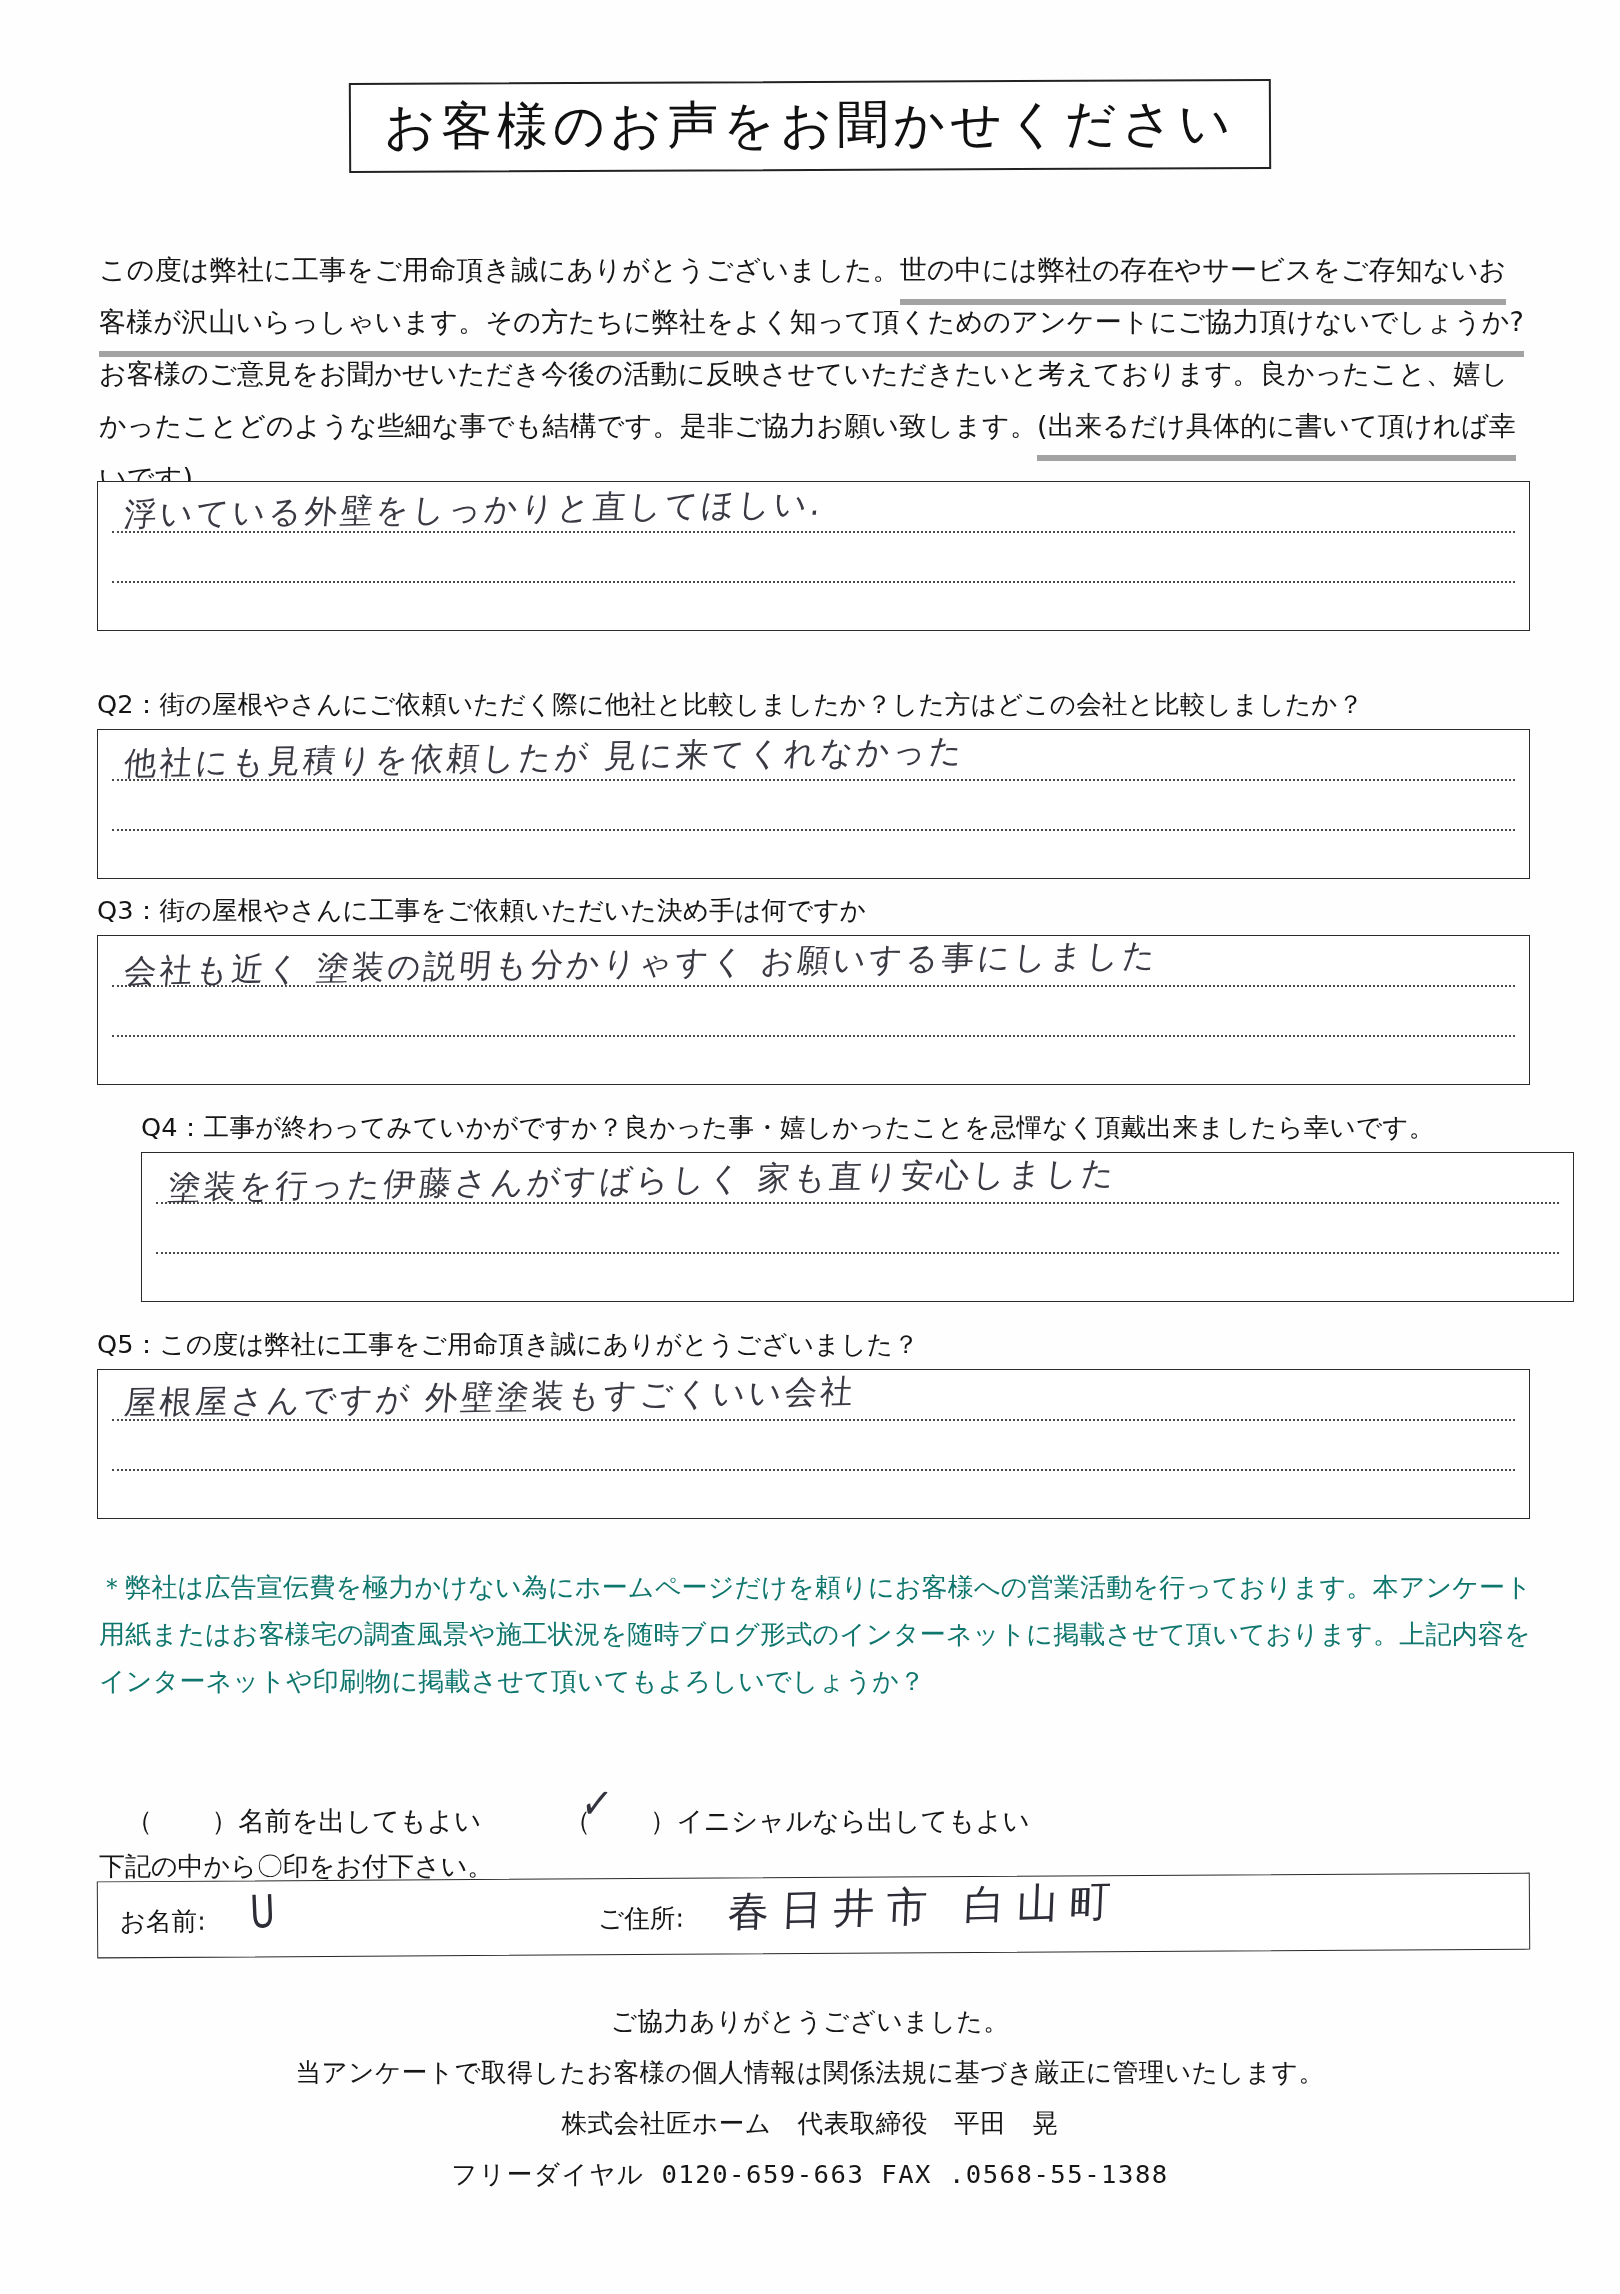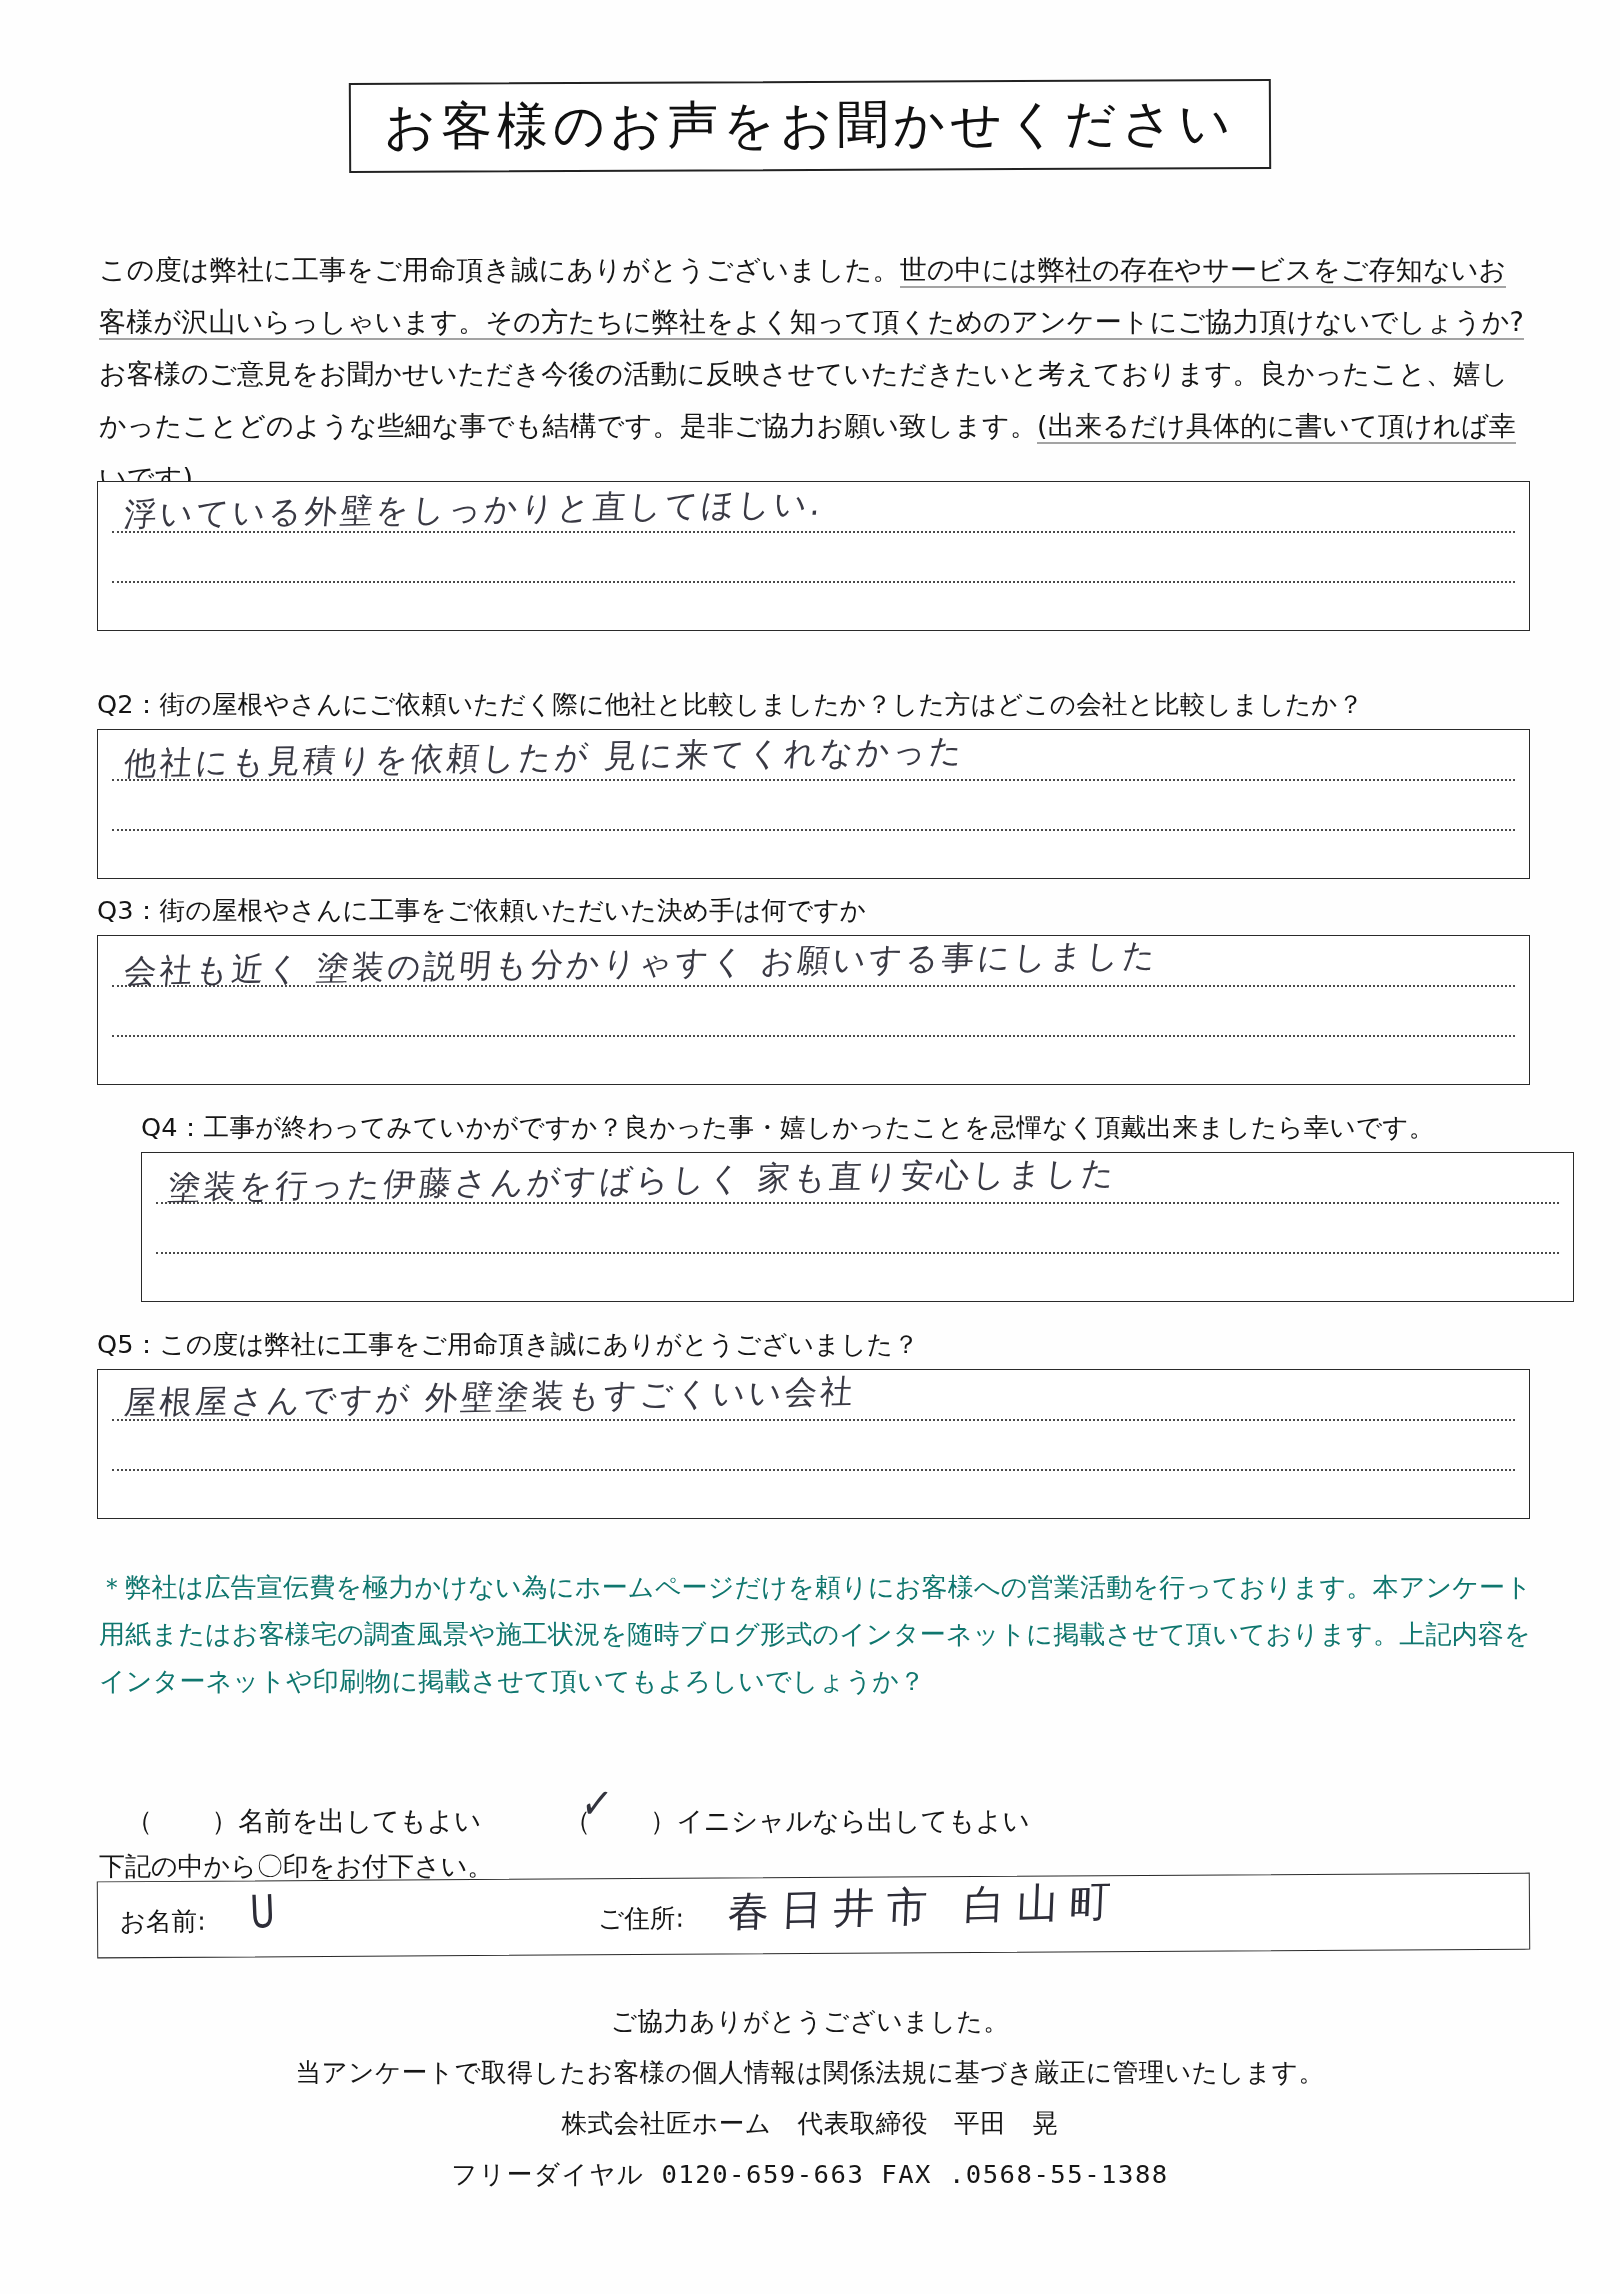--- a/index.html
+++ b/index.html
@@ -54,22 +54,22 @@
     position: absolute;
     left: 99px;
     top: 244px;
     width: 1433px;
     font-size: 27px;
     line-height: 52px;
     letter-spacing: 0.2px;
     color: #161616;
   }
   .intro .u {
-    border-bottom: 2px solid #a3a3a3;
-    padding-bottom: 1px;
+    border-bottom: 6px solid #a3a3a3;
+    padding-bottom: 14px;
   }
 
   
   .q-block { position: absolute; left: 97px; width: 1433px; }
   .q-label {
     font-size: 25.6px;
     line-height: 33px;
     color: #151515;
     letter-spacing: 0.2px;
     margin-bottom: 7.9px;

